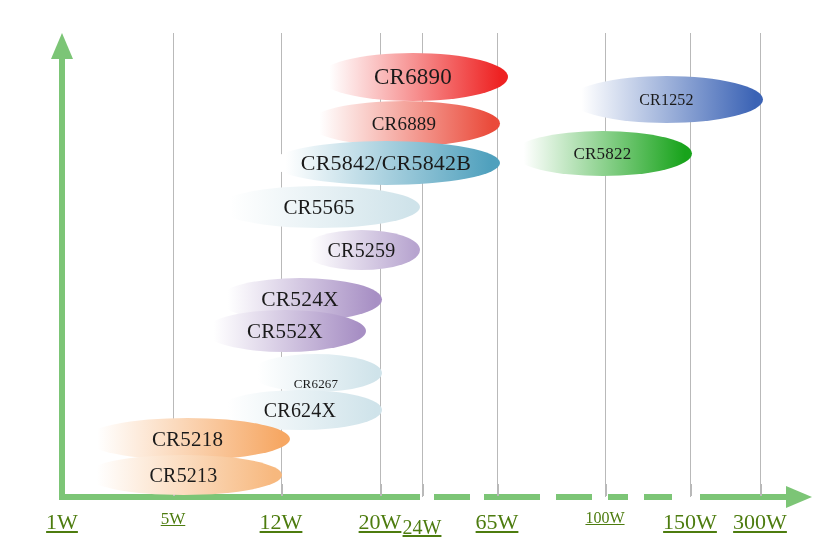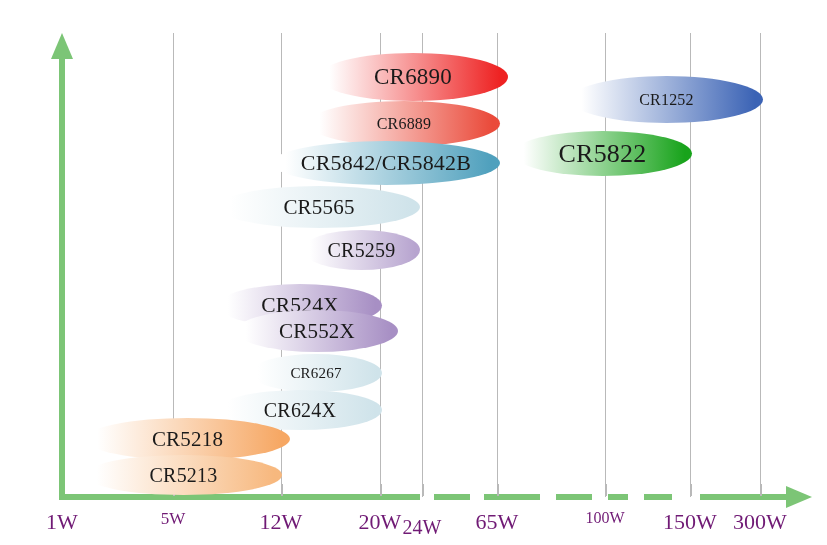--- a/index.html
+++ b/index.html
@@ -7,22 +7,22 @@
        font-family:"Liberation Serif","DejaVu Serif",serif;overflow:hidden;}
   #stage{position:relative;width:827px;height:545px;}
   .gridline{position:absolute;width:1px;background:#b9b9b9;}
   .axis-v{position:absolute;background:#7cc576;}
   .axis-h-seg{position:absolute;height:6px;background:#7cc576;}
   .tick{position:absolute;width:2px;background:#7cc576;}
   .ell{position:absolute;border-radius:50%;}
   .ell-label{position:absolute;left:0;top:0;width:100%;height:100%;
        display:flex;align-items:center;justify-content:center;
        color:#1a1a1a;white-space:nowrap;letter-spacing:.2px;}
-  .xlab{position:absolute;color:#701a75;white-space:nowrap;
-       transform:translateX(-50%);}
+  .xlab{position:absolute;color:#4d7c0f;white-space:nowrap;
+       transform:translateX(-50%);text-decoration:underline;}
   .arrow-up{position:absolute;width:0;height:0;
        border-left:11px solid transparent;border-right:11px solid transparent;
        border-bottom:26px solid #7cc576;}
   .arrow-right{position:absolute;width:0;height:0;
        border-top:11px solid transparent;border-bottom:11px solid transparent;
        border-left:26px solid #7cc576;}
 </style>
 </head>
 <body>
 
@@ -62,42 +62,42 @@
   <div class="arrow-right" style="left:786px;top:486px;"></div>
 
   <div id="ellipses">
       <div class="ell" style="left: 318px; top: 53px; width: 190px; height: 48px; background: linear-gradient(to right, rgb(255, 255, 255) 0%, rgb(255, 255, 255) 6%, rgb(238, 34, 34) 96%, rgb(238, 34, 34) 100%);">
         <span class="ell-label" style="font-size: 23px;">CR6890</span>
       </div>
       <div class="ell" style="left: 570px; top: 76px; width: 193px; height: 47px; background: linear-gradient(to right, rgb(255, 255, 255) 0%, rgb(255, 255, 255) 6%, rgb(59, 99, 181) 96%, rgb(59, 99, 181) 100%);">
         <span class="ell-label" style="font-size: 16px;">CR1252</span>
       </div>
       <div class="ell" style="left: 308px; top: 101px; width: 192px; height: 45px; background: linear-gradient(to right, rgb(255, 255, 255) 0%, rgb(255, 255, 255) 6%, rgb(234, 74, 58) 96%, rgb(234, 74, 58) 100%);">
-        <span class="ell-label" style="font-size: 16px;">CR6889</span>
+        <span class="ell-label" style="font-size: 19px;">CR6889</span>
       </div>
       <div class="ell" style="left: 513px; top: 131px; width: 179px; height: 45px; background: linear-gradient(to right, rgb(255, 255, 255) 0%, rgb(255, 255, 255) 6%, rgb(24, 163, 27) 96%, rgb(24, 163, 27) 100%);">
-        <span class="ell-label" style="font-size: 26px; font-family: Liberation Serif, serif;">CR5822</span>
+        <span class="ell-label" style="font-size: 17px; font-family: Liberation Serif, serif;">CR5822</span>
       </div>
       <div class="ell" style="left: 272px; top: 141px; width: 228px; height: 44px; background: linear-gradient(to right, rgb(255, 255, 255) 0%, rgb(255, 255, 255) 6%, rgb(79, 160, 189) 96%, rgb(79, 160, 189) 100%);">
         <span class="ell-label" style="font-size: 22px;">CR5842/CR5842B</span>
       </div>
       <div class="ell" style="left: 218px; top: 186px; width: 202px; height: 42px; background: linear-gradient(to right, rgb(255, 255, 255) 0%, rgb(255, 255, 255) 6%, rgb(207, 227, 234) 96%, rgb(207, 227, 234) 100%);">
         <span class="ell-label" style="font-size: 21px;">CR5565</span>
       </div>
       <div class="ell" style="left: 303px; top: 230px; width: 117px; height: 40px; background: linear-gradient(to right, rgb(255, 255, 255) 0%, rgb(255, 255, 255) 6%, rgb(183, 164, 207) 96%, rgb(183, 164, 207) 100%);">
         <span class="ell-label" style="font-size: 20px;">CR5259</span>
       </div>
-      <div class="ell" style="left: 218px; top: 284px; width: 164px; height: 43px; background: linear-gradient(to right, rgb(255, 255, 255) 0%, rgb(255, 255, 255) 6%, rgb(167, 143, 196) 96%, rgb(167, 143, 196) 100%);">
+      <div class="ell" style="left: 218px; top: 278px; width: 164px; height: 43px; background: linear-gradient(to right, rgb(255, 255, 255) 0%, rgb(255, 255, 255) 6%, rgb(167, 143, 196) 96%, rgb(167, 143, 196) 100%);">
         <span class="ell-label" style="font-size: 21.5px;">CR524X</span>
       </div>
-      <div class="ell" style="left: 236px; top: 310px; width: 162px; height: 42px; background: linear-gradient(to right, rgb(255, 255, 255) 0%, rgb(255, 255, 255) 6%, rgb(167, 143, 196) 96%, rgb(167, 143, 196) 100%);">
+      <div class="ell" style="left: 204px; top: 310px; width: 162px; height: 42px; background: linear-gradient(to right, rgb(255, 255, 255) 0%, rgb(255, 255, 255) 6%, rgb(167, 143, 196) 96%, rgb(167, 143, 196) 100%);">
         <span class="ell-label" style="font-size: 21px;">CR552X</span>
       </div>
       <div class="ell" style="left: 250px; top: 354px; width: 132px; height: 38px; background: linear-gradient(to right, rgb(255, 255, 255) 0%, rgb(255, 255, 255) 6%, rgb(207, 227, 234) 96%, rgb(207, 227, 234) 100%);">
-        <span class="ell-label" style="font-size: 15px;">CR6267</span>
+        <span class="ell-label" style="font-size: 13px; margin-top: 11px;">CR6267</span>
       </div>
       <div class="ell" style="left: 218px; top: 390px; width: 164px; height: 40px; background: linear-gradient(to right, rgb(255, 255, 255) 0%, rgb(255, 255, 255) 6%, rgb(207, 227, 234) 96%, rgb(207, 227, 234) 100%);">
         <span class="ell-label" style="font-size: 20px;">CR624X</span>
       </div>
       <div class="ell" style="left: 85px; top: 418px; width: 205px; height: 42px; background: linear-gradient(to right, rgb(255, 255, 255) 0%, rgb(255, 255, 255) 6%, rgb(246, 167, 99) 96%, rgb(246, 167, 99) 100%); font-family: Liberation Serif, serif;">
         <span class="ell-label" style="font-size: 21px;">CR5218</span>
       </div>
       <div class="ell" style="left: 85px; top: 455px; width: 197px; height: 40px; background: linear-gradient(to right, rgb(255, 255, 255) 0%, rgb(255, 255, 255) 6%, rgb(247, 184, 126) 96%, rgb(247, 184, 126) 100%); text-align: center;">
         <span class="ell-label" style="font-size: 20px;">CR5213</span>
       </div>

